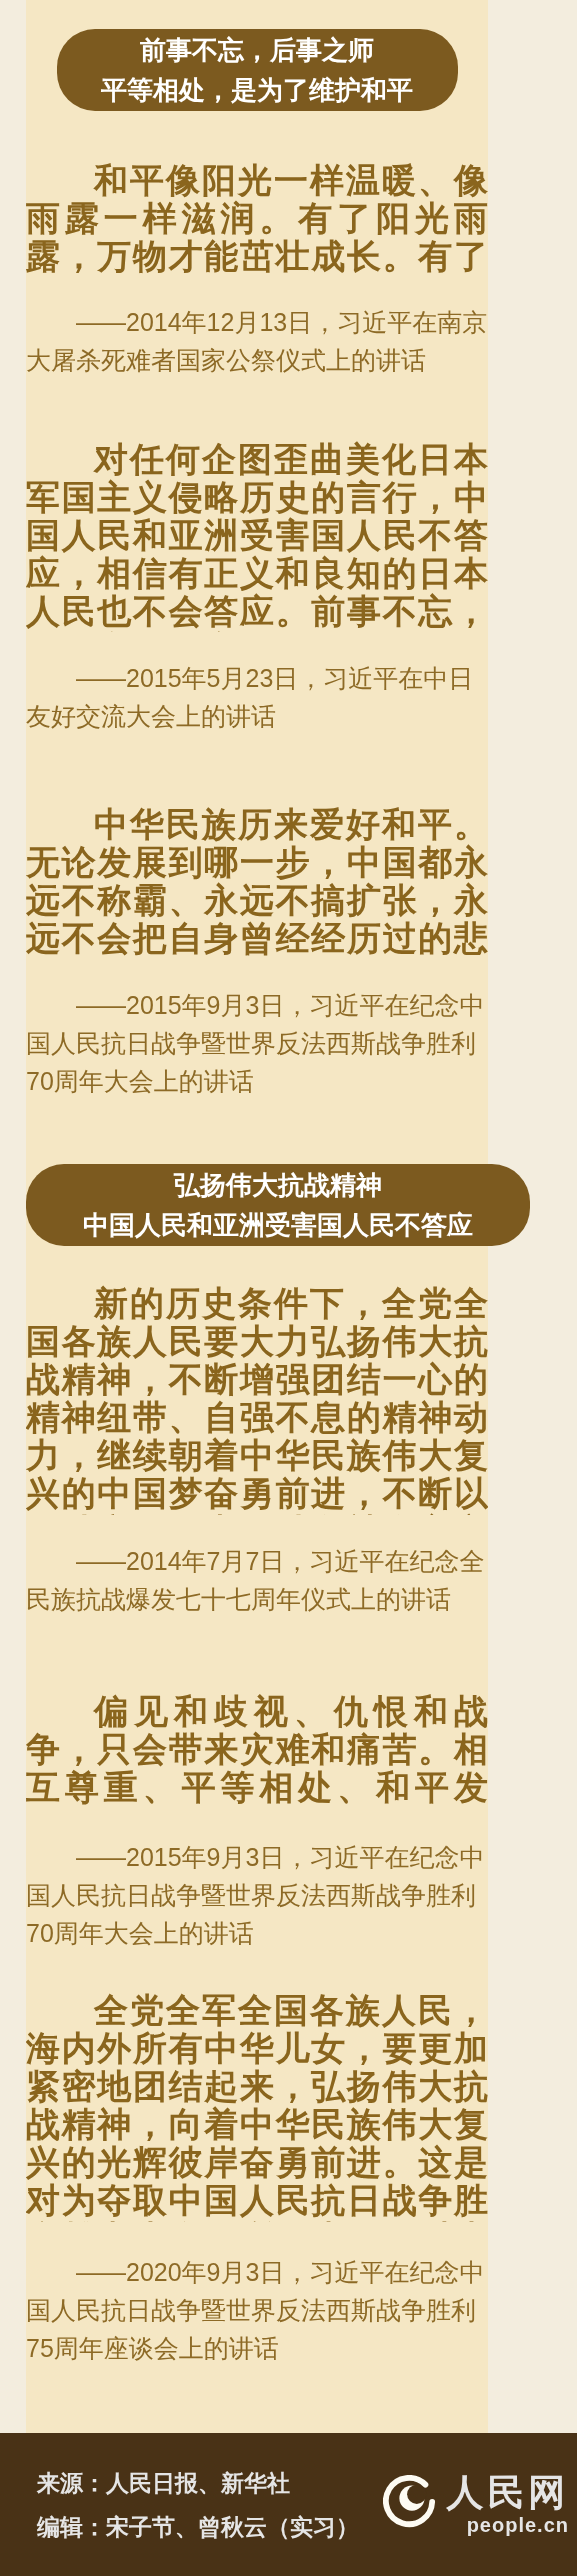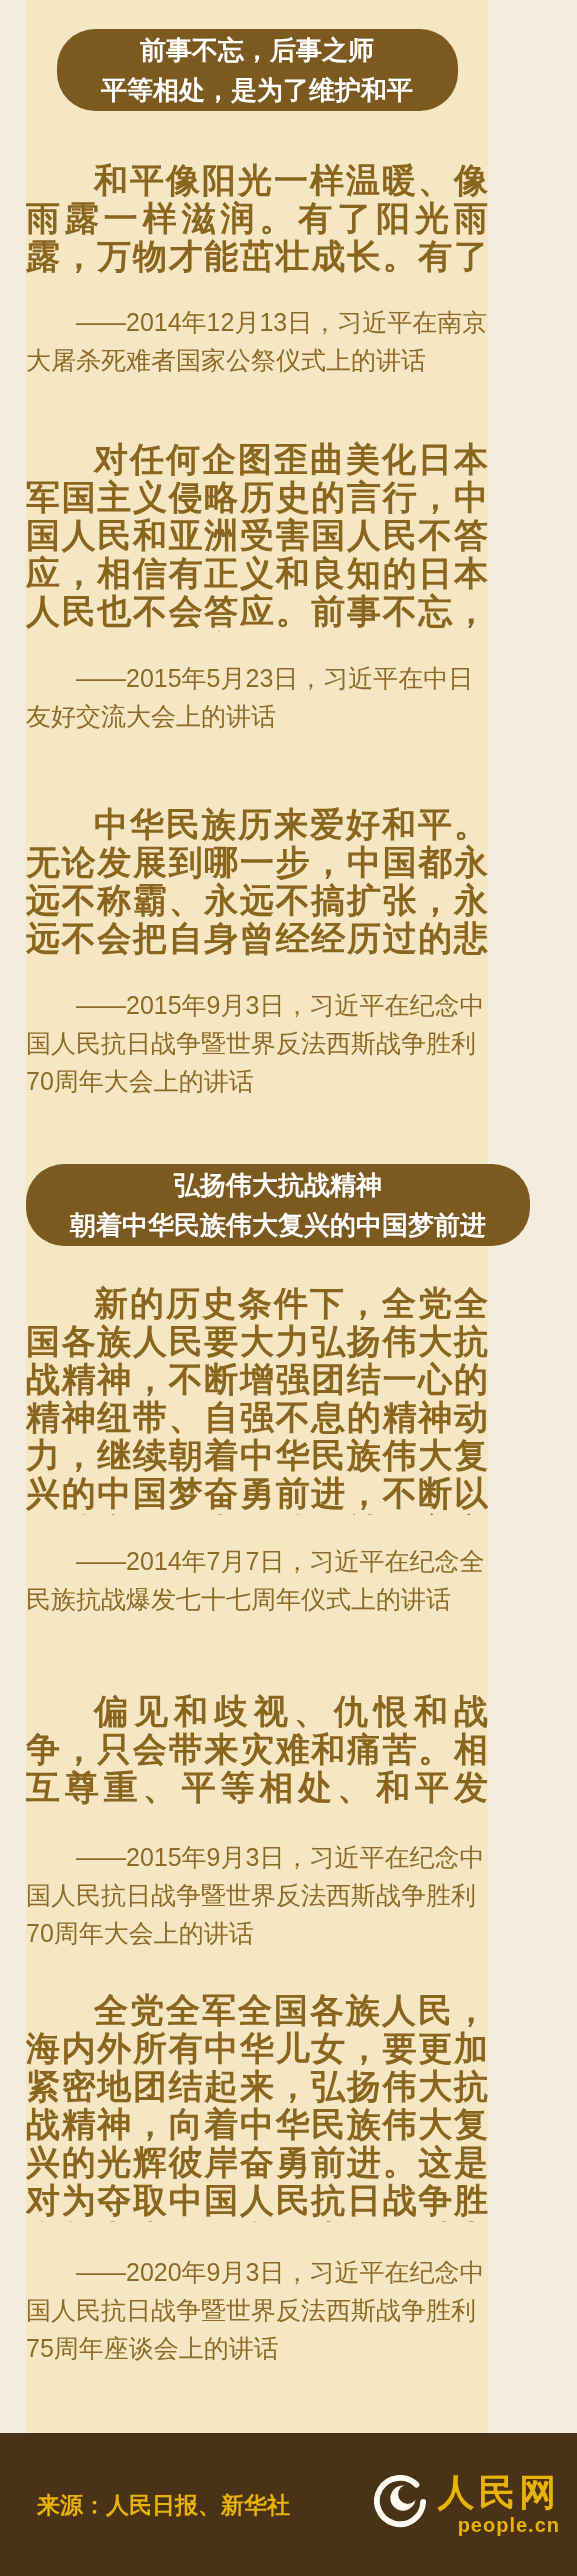--- a/index.html
+++ b/index.html
@@ -57,26 +57,26 @@
   .mt28{margin-top:27px}.mt32{margin-top:31px}.mt48{margin-top:38px}
   .mt52{margin-top:50px}.mt62{margin-top:60px}
   .mt68{margin-top:73px}.mt72{margin-top:69px}
   .footer{
     position:absolute;
     left:0;
     top:2433px;
     width:577px;
     height:143px;
     background:#493216;
-    color:#eab308;
+    color:#e5e5e5;
     display:flex;
     align-items:center;
     justify-content:space-between;
     box-sizing:border-box;
-    padding:0 17px 0 37px;
+    padding:0 8px 0 37px;
   }
   .credits{
     font-size:23px;
     line-height:44px;
     font-weight:bold;
   }
   .credit-line{white-space:nowrap;}
   .logo{
     display:flex;
     align-items:center;
@@ -117,37 +117,38 @@
     <p class="attr l2 mt28">——2014年12月13日，习近平在南京大屠杀死难者国家公祭仪式上的讲话</p>
 
     <p class="quote l5 mt62">对任何企图歪曲美化日本军国主义侵略历史的言行，中国人民和亚洲受害国人民不答应，相信有正义和良知的日本人民也不会答应。前事不忘，后事之师。牢记历史，是为了开创未来；不忘战争，是为了维护和平。</p>
     <p class="attr l2 mt28">——2015年5月23日，习近平在中日友好交流大会上的讲话</p>
 
     <p class="quote l4 mt72">中华民族历来爱好和平。无论发展到哪一步，中国都永远不称霸、永远不搞扩张，永远不会把自身曾经经历过的悲惨遭遇强加给其他民族。</p>
     <p class="attr l3 mt28">——2015年9月3日，习近平在纪念中国人民抗日战争暨世界反法西斯战争胜利70周年大会上的讲话</p>
 
     <div class="badge badge-2">
       <div>弘扬伟大抗战精神</div>
-      <div>朝着中华民族伟大复兴的中国梦前进</div>
+      <div>中国人民和亚洲受害国人民不答应</div>
     </div>
 
     <p class="quote l6 mt48">新的历史条件下，全党全国各族人民要大力弘扬伟大抗战精神，不断增强团结一心的精神纽带、自强不息的精神动力，继续朝着中华民族伟大复兴的中国梦奋勇前进，不断以坚持和发展中国特色社会主义的新成就告慰我们的前辈和英烈！</p>
     <p class="attr l2 mt28">——2014年7月7日，习近平在纪念全民族抗战爆发七十七周年仪式上的讲话</p>
 
     <p class="quote l3 mt68">偏见和歧视、仇恨和战争，只会带来灾难和痛苦。相互尊重、平等相处、和平发展、共同繁荣，才是人间正道。</p>
     <p class="attr l3 mt32">——2015年9月3日，习近平在纪念中国人民抗日战争暨世界反法西斯战争胜利70周年大会上的讲话</p>
 
     <p class="quote l6 mt48">全党全军全国各族人民，海内外所有中华儿女，要更加紧密地团结起来，弘扬伟大抗战精神，向着中华民族伟大复兴的光辉彼岸奋勇前进。这是对为夺取中国人民抗日战争胜利献出生命的所有先烈、对为中华民族独立和中国人民解放献出生命的所有英灵的最好告慰。</p>
     <p class="attr l3 mt32">——2020年9月3日，习近平在纪念中国人民抗日战争暨世界反法西斯战争胜利75周年座谈会上的讲话</p>
 
   </div>
 
   <div class="footer">
     <div class="credits">
       <div class="credit-line">来源：人民日报、新华社</div>
+      <div class="credit-line">编辑：宋子节、曾秋云（实习）</div>
     </div>
     <div class="logo">
       <span>
         <svg width="54" height="54" viewBox="0 0 56 56" aria-hidden="true">
           <path d="M44 10 A24 24 0 1 0 51 28" fill="none" stroke="#fdfbf3" stroke-width="6" stroke-linecap="round"></path>
           <circle cx="30" cy="24" r="13" fill="#fdfbf3"></circle>
           <circle cx="35" cy="20" r="10" fill="#493216"></circle>
         </svg>
       </span>
       <span class="logo-right">

